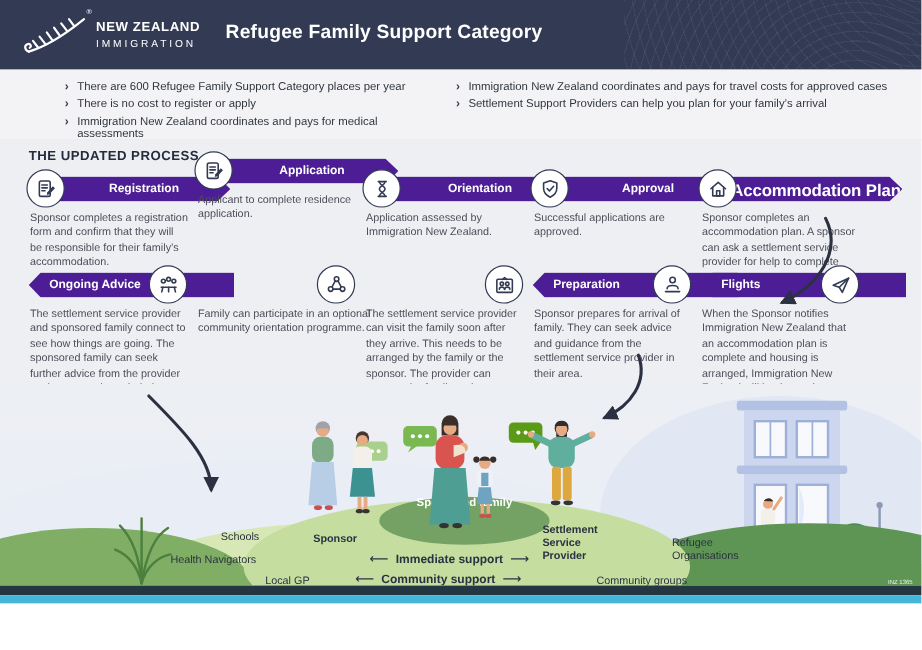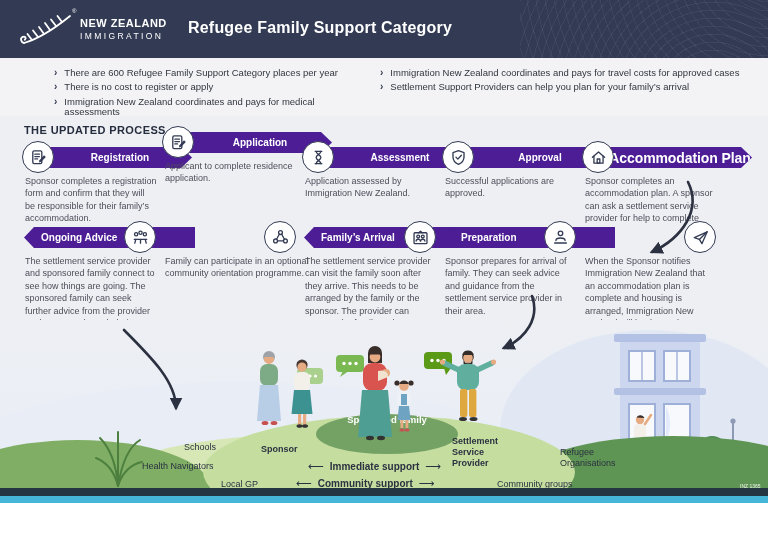--- a/index.html
+++ b/index.html
@@ -160,21 +160,21 @@
 <div class="step s3" style="left:304px;top:141px">
   <div class="icirc ic1 icn">
     <svg viewBox="0 0 20 20">
         <path d="M6.5,3.5 h7"></path>
         <path d="M6.5,16.5 h7"></path>
         <path d="M7.5,3.5 c0,3.5 5,3.5 5,6.5 c0,3 -5,3 -5,6.5"></path>
         <path d="M12.5,3.5 c0,3.5 -5,3.5 -5,6.5 c0,3 5,3 5,6.5"></path>
       </svg>
   </div>
   <div class="banner b1">
-    <span class="blabel">Assessment</span>
+    <span class="blabel">Orientation</span>
     </div>
   <div class="desc">Application assessed by Immigration New Zealand.</div>
 </div>
 <div class="step s4" style="left:444px;top:141px">
   <div class="icirc ic1 icn">
     <svg viewBox="0 0 20 20">
         <path d="M10,2.8 L15.8,4.8 v4.6 c0,3.8 -2.3,6.2 -5.8,7.8 c-3.5,-1.6 -5.8,-4 -5.8,-7.8 V4.8 z"></path>
         <path d="M7.3,9.6 l2,2.1 L13,7.6"></path>
       </svg>
   </div>
@@ -221,23 +221,20 @@
         <circle cx="4.8" cy="13.6" r="2"></circle>
         <circle cx="15.2" cy="13.6" r="2"></circle>
         <path d="M8.7,6.6 L6,11.6"></path>
         <path d="M11.3,6.6 L14,11.6"></path>
         <path d="M7.2,13.6 h5.6"></path>
       </svg>
   </div>
   <div class="desc">Family can participate in an optional community orientation programme.</div>
 </div>
 <div class="step s8" style="left:304px;top:221px">
-  <div class="banner b2">
-    <span class="blabel">Family’s Arrival</span>
-    </div>
   <div class="icirc ic2 icn">
     <svg viewBox="0 0 20 20">
         <rect x="3.2" y="5" width="13.6" height="11.5" rx="1"></rect>
         <circle cx="7.6" cy="9" r="1.5"></circle>
         <circle cx="12.4" cy="9" r="1.5"></circle>
         <path d="M5.4,13.8 c0,-2.6 4.4,-2.6 4.4,0"></path>
         <path d="M10.2,13.8 c0,-2.6 4.4,-2.6 4.4,0"></path>
         <path d="M8.2,5 L10,3.4 L11.8,5"></path>
       </svg>
   </div>
@@ -250,20 +247,23 @@
   <div class="icirc ic2 icn">
     <svg viewBox="0 0 20 20">
         <circle cx="10" cy="5.6" r="2.4"></circle>
         <path d="M5.2,13.2 c0,-3.6 9.6,-3.6 9.6,0"></path>
         <path d="M3.8,15.8 h12.4"></path>
       </svg>
   </div>
   <div class="desc">Sponsor prepares for arrival of family. They can seek advice and guidance from the settlement service provider in their area.</div>
 </div>
 <div class="step s10" style="left:584px;top:221px">
+  <div class="banner b2">
+    <span class="blabel">Flights</span>
+    </div>
   <div class="icirc ic2 icn">
     <svg viewBox="0 0 20 20">
         <path d="M17,4 L3.5,10.2 L8.8,12 L11.5,16.5 Z"></path>
         <path d="M17,4 L8.8,12"></path>
       </svg>
   </div>
   <div class="desc">When the Sponsor notifies Immigration New Zealand that an accommodation plan is complete and housing is arranged, Immigration New Zealand will book travel.</div>
 </div>
 
 <svg class="abs z5" style="left:638px;top:178px" width="70" height="84" viewBox="0 0 70 84">

